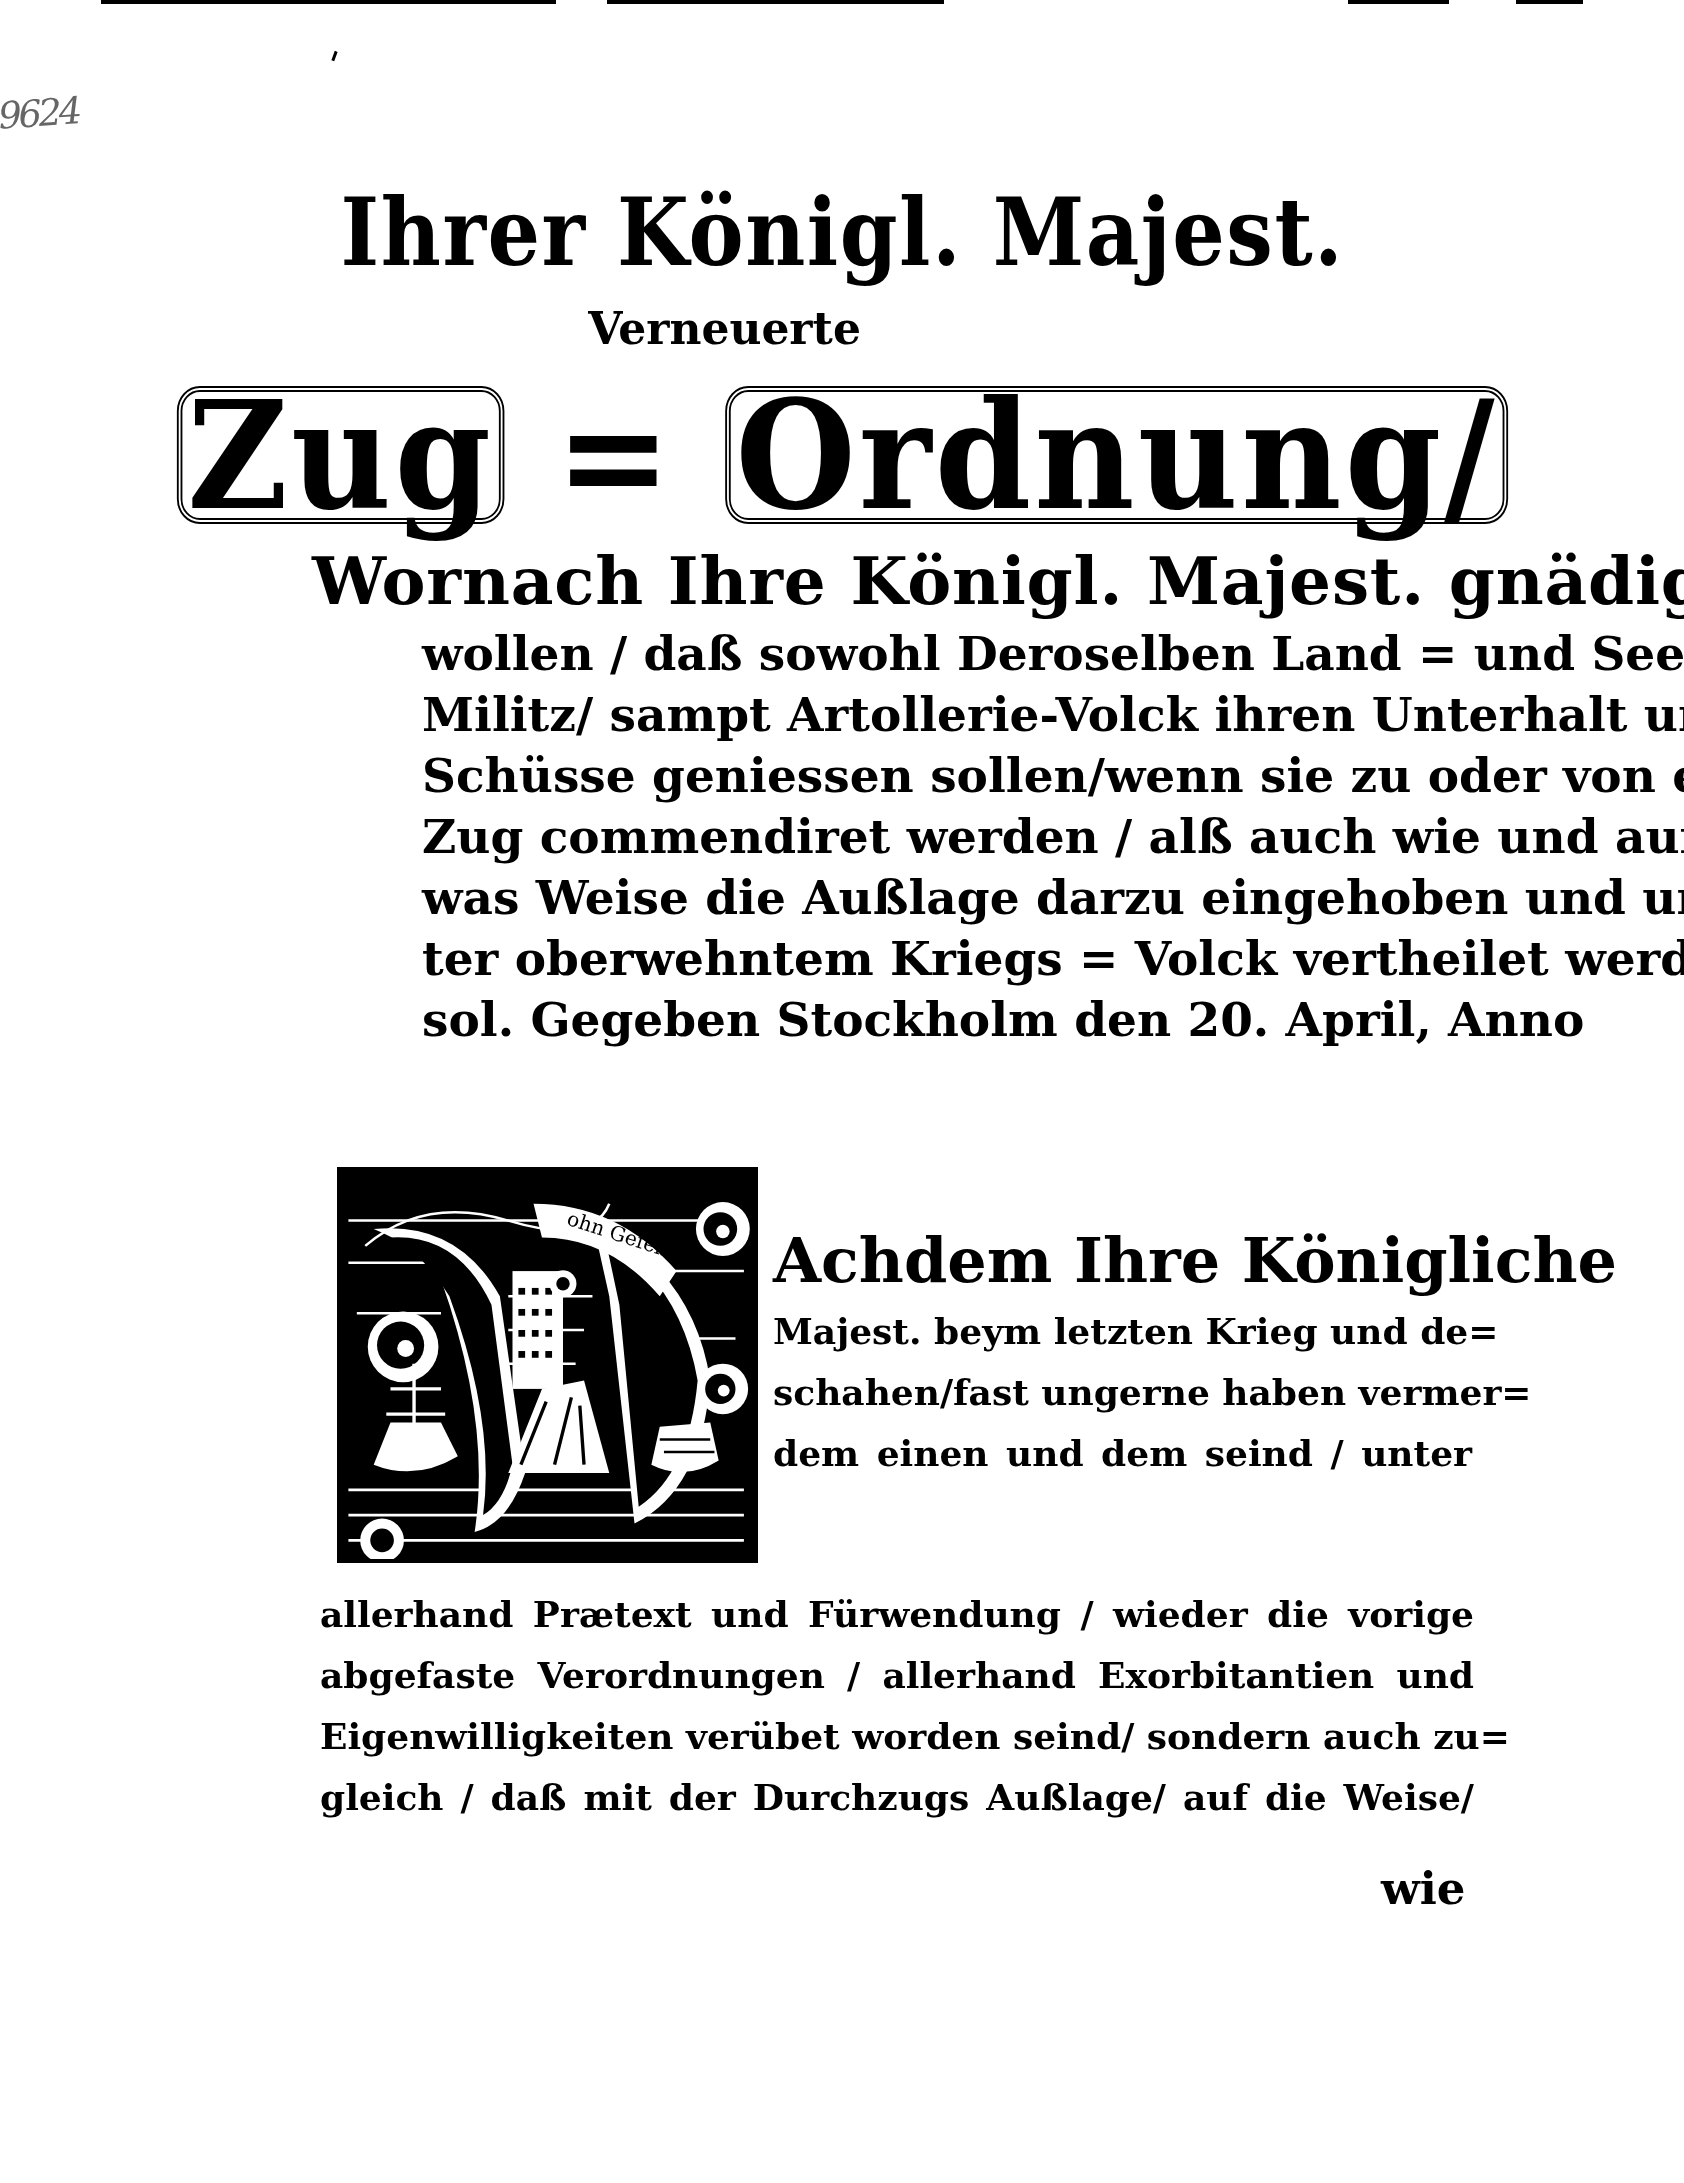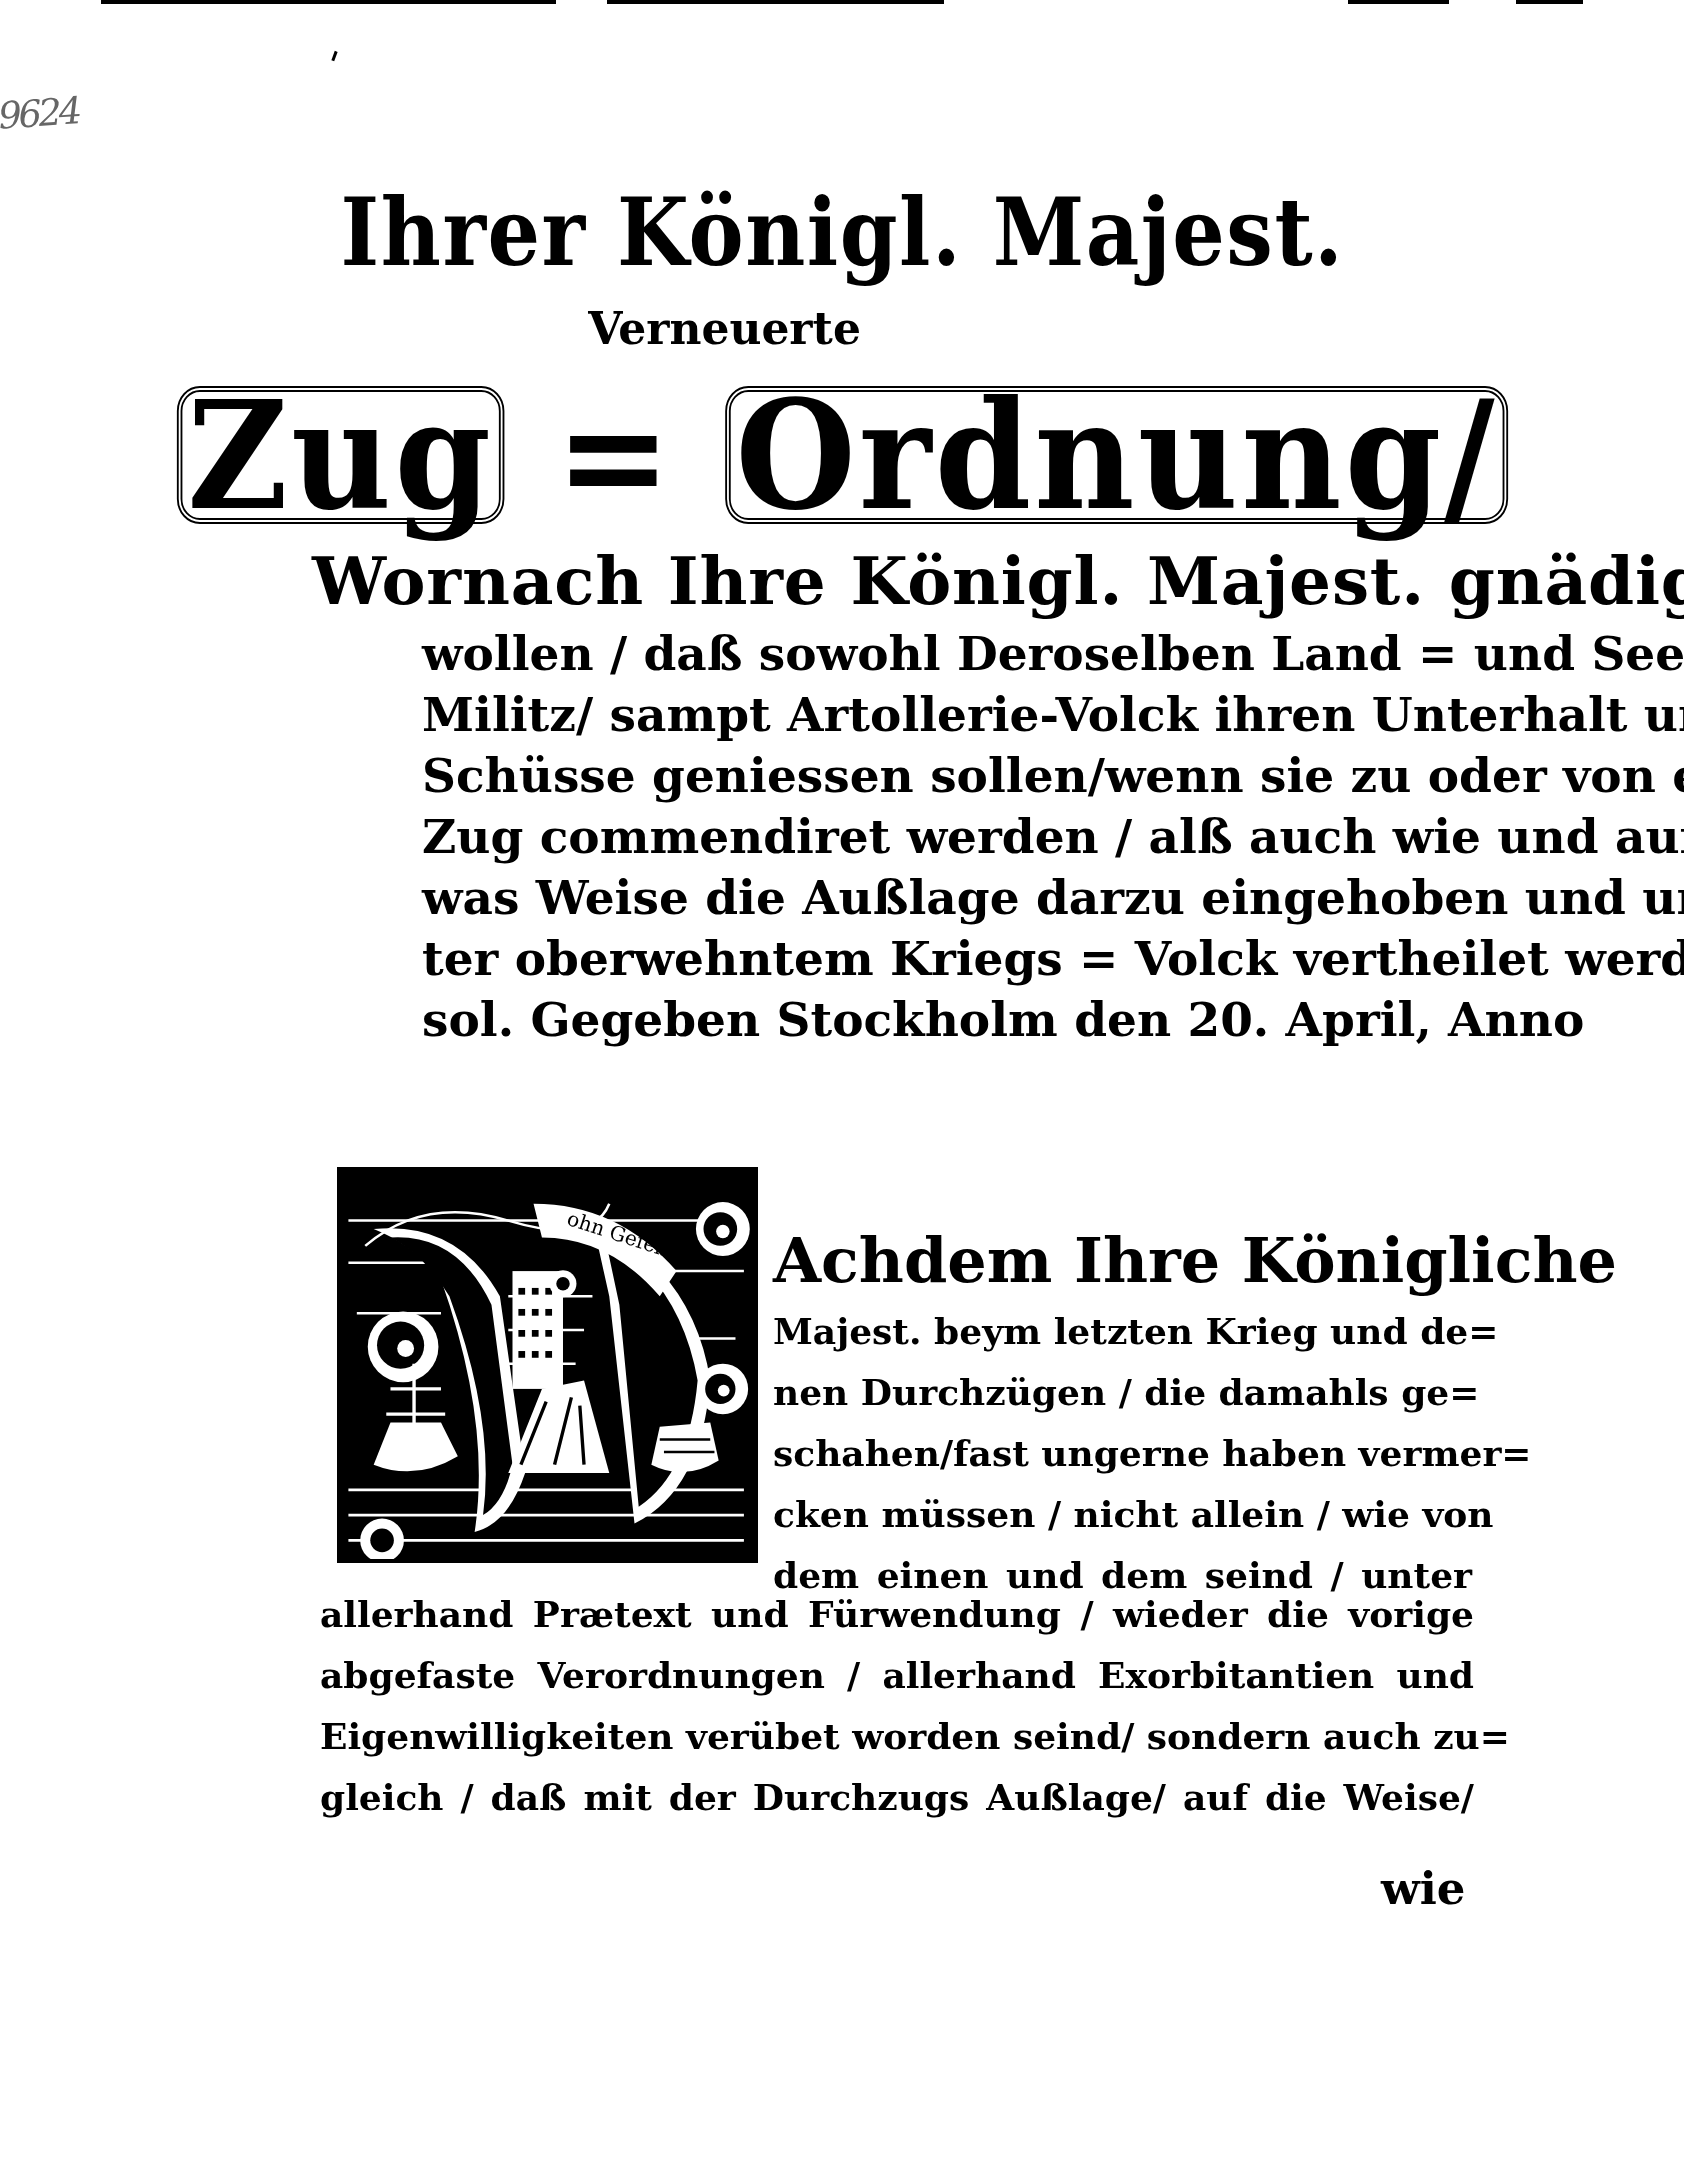--- a/index.html
+++ b/index.html
@@ -130,23 +130,21 @@
     <path d="M40 350 Q90 370 140 340 L120 300 L60 300 Z" fill="#fff"></path>
     <path d="M88 230 V335 M60 260 H120 M55 290 H125" stroke="#fff" stroke-width="4"></path>
     <path d="M370 350 Q410 370 450 345 L440 300 L380 305 Z" fill="#fff"></path>
     <path d="M380 320 H440 M385 335 H445" stroke="#000" stroke-width="3"></path>
   </svg>
 </div>
 
 <div class="body body-a">
   <div class="line first">Achdem Ihre Königliche</div>
   <div class="line">Majest. beym letzten Krieg und de=</div>
-  <div class="line">nen Durchzügen / die damahls ge=</div>
   <div class="line">schahen/fast ungerne haben vermer=</div>
-  <div class="line">cken müssen / nicht allein / wie von</div>
   <div class="line">dem einen und dem seind / unter</div>
 </div>
 
 <div class="body body-b">
   <div class="line">allerhand Prætext und Fürwendung / wieder die vorige</div>
   <div class="line">abgefaste Verordnungen / allerhand Exorbitantien und</div>
   <div class="line">Eigenwilligkeiten verübet worden seind/ sondern auch zu=</div>
   <div class="line">gleich / daß mit der Durchzugs Außlage/ auf die Weise/</div>
 </div>
 

